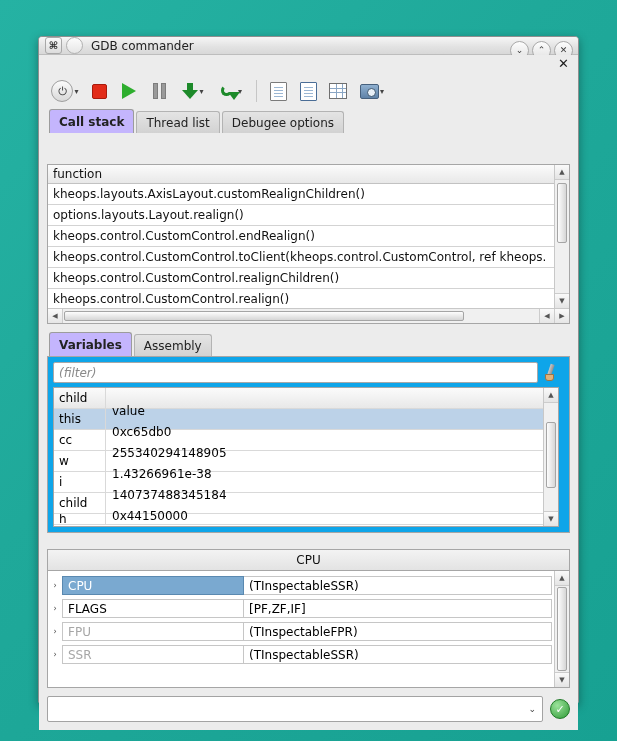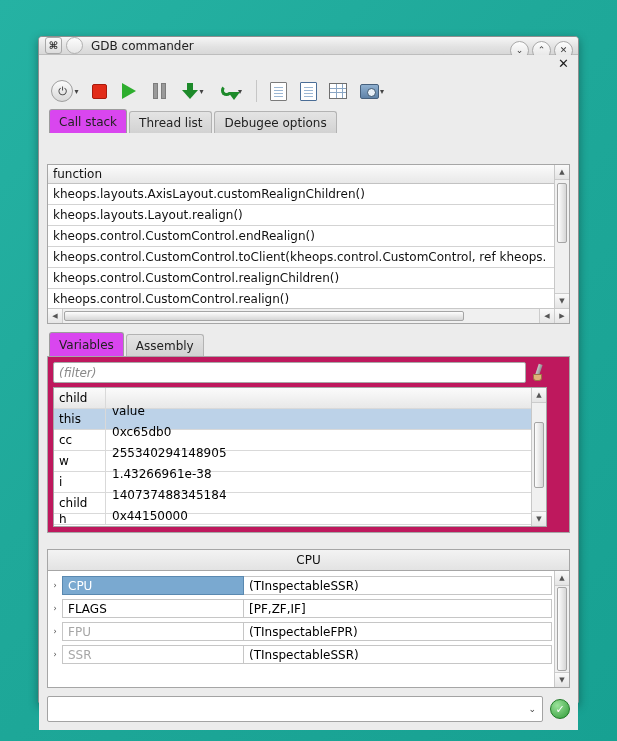--- a/index.html
+++ b/index.html
@@ -167,24 +167,24 @@
   .tab {
     height: 22px; padding: 0 9px;
     display: flex; align-items: center;
     font-size: 12px; color: #222;
     border: 1px solid #b3b3b3; border-bottom: none;
     border-radius: 3px 3px 0 0;
     background: linear-gradient(180deg,#e4e4e4,#d2d2d2);
     margin-right: 2px;
   }
   .tab.active {
-    background: #d946ef;
+    background: #c4b5fd;
     height: 24px;
     border-color: #9c9c9c;
-    font-weight: normal;
+    font-weight: bold;
   }
   
   .panel {
     border: 1px solid #a6a6a6;
     background: #fff;
     position: relative;
     overflow: hidden;
   }
   .list-header {
     height: 19px; background: linear-gradient(180deg,#fbfbfb,#e8e8e8);
@@ -365,21 +365,21 @@
       <div class="tabbar">
         <div class="tab active">Call stack</div>
         <div class="tab">Thread list</div>
         <div class="tab">Debugee options</div>
       </div>
 
       <div class="panel" style="height:160px;margin-top:31px;">
         <div style="margin-right:15px;">
           <div class="list-header">function</div>
           <div class="row">kheops.layouts.AxisLayout.customRealignChildren()</div>
-          <div class="row">kheops.layouts.Layout.realign()</div>
+          <div class="row">options.layouts.Layout.realign()</div>
           <div class="row">kheops.control.CustomControl.endRealign()</div>
           <div class="row">kheops.control.CustomControl.toClient(kheops.control.CustomControl, ref kheops.</div>
           <div class="row">kheops.control.CustomControl.realignChildren()</div>
           <div class="row">kheops.control.CustomControl.realign()</div>
         </div>
         <div class="vsb" style="bottom:15px;">
           <div class="ar">▲</div>
           <div class="thumb"></div>
           <div class="ar bot">▼</div>
         </div>
@@ -389,21 +389,21 @@
           <div class="ar r1">◀</div>
           <div class="ar r2">▶</div>
         </div>
       </div>
 
       <div class="tabbar" style="margin-top:8px;">
         <div class="tab active">Variables</div>
         <div class="tab">Assembly</div>
       </div>
 
-      <div style="border:1px solid #a6a6a6;background:#be185d;padding:0 22px 5px 5px;">
+      <div style="border:1px solid #a6a6a6;background:#0ea5e9;padding:0 10px 5px 5px;">
         <div class="filter-row">
           <div class="filter-input">(filter)</div>
           <span class="brush-ico">
               <i></i>
               <b></b>
             </span>
         </div>
         <div class="panel" style="height:140px;">
           <div style="margin-right:15px;">
             <div class="vrow" style="background:linear-gradient(180deg,#fbfbfb,#e8e8e8);">

